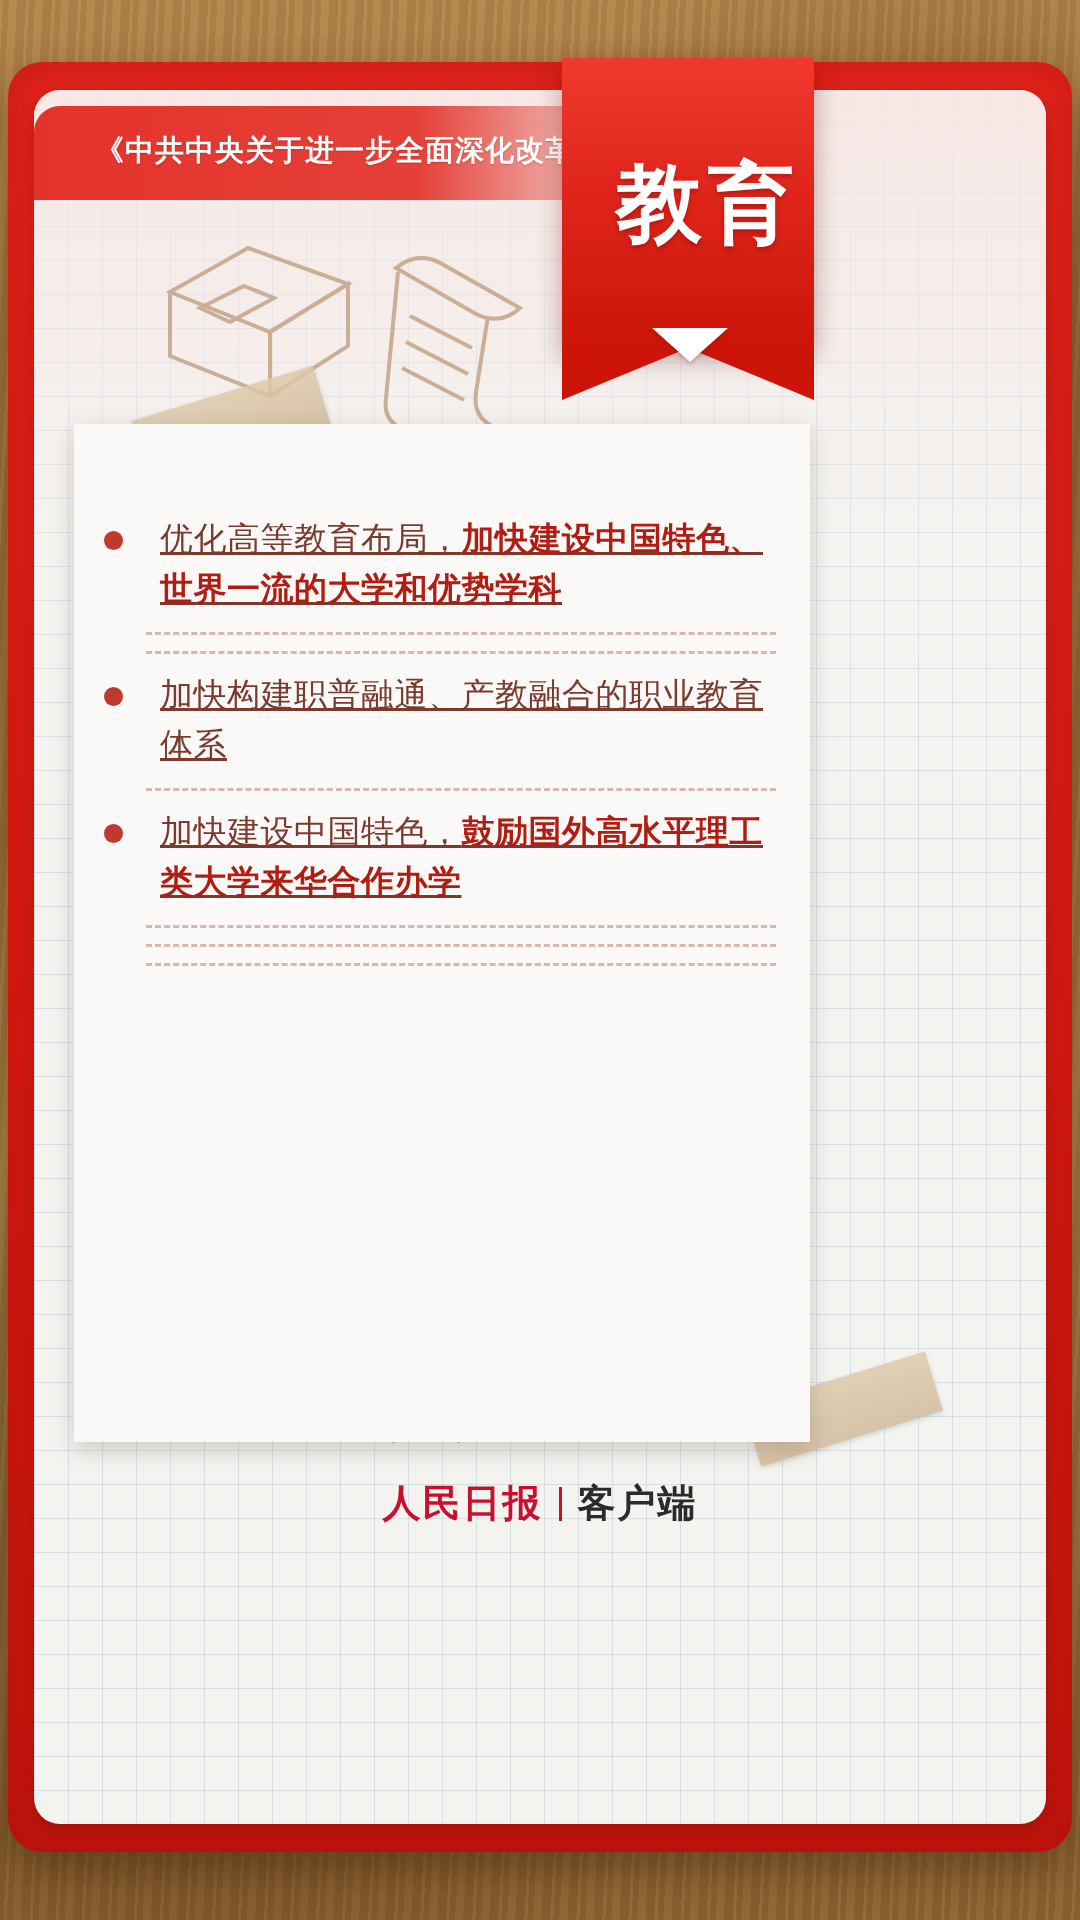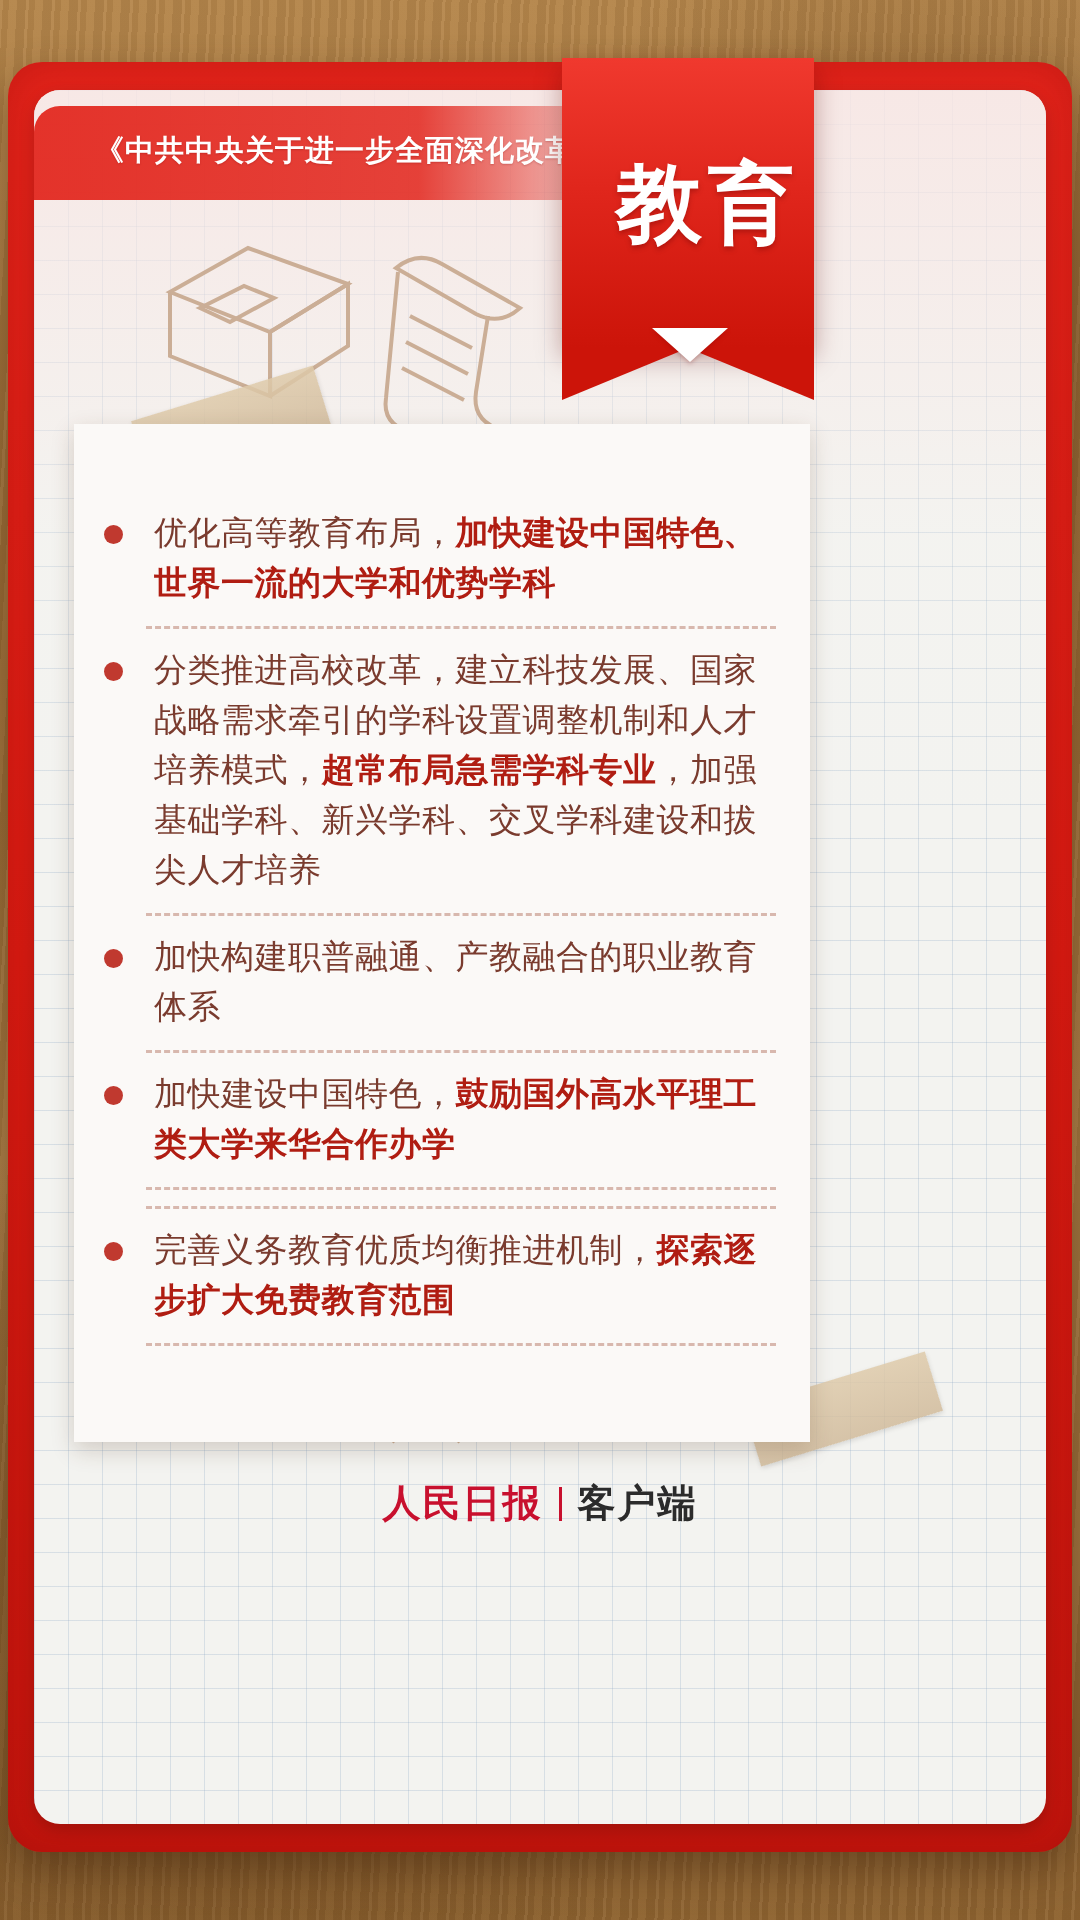--- a/index.html
+++ b/index.html
@@ -207,26 +207,27 @@
   .bullet{
     position:absolute;
     left: 8px;
     top: 17px;
     width: 19px;
     height: 19px;
     border-radius: 50%;
     background: #c0392f;
   }
   .item p{
-    margin:8px;
+    margin:14px;
     font-size: 33px;
     line-height: 50px;
     color: #7a3b2e;
     letter-spacing: 0.5px;
     font-family: "Liberation Serif", serif;
+    text-decoration: underline;
   }
   .item p b{
     color:#b01d12;
     font-weight: bold;
   }
   .divider{
     margin: 14px 0 16px 50px;
     border-top: 3px dashed #d8b8ae;
     width: 630px;
     height:0;
@@ -327,40 +328,32 @@
 <div class="ribbon-arrow"></div>
 
 <div class="card"></div>
 
 <div class="list" id="policy-list">
     <div class="item">
       <span class="bullet"></span>
       <p><span>优化高等教育布局，</span><b>加快建设中国特色、世界一流的大学和优势学科</b></p>
     </div>
     <div class="divider"></div>
-    <div class="item">
-      <span class="bullet"></span>
-      <p><span>分类推进高校改革，建立科技发展、国家战略需求牵引的学科设置调整机制和人才培养模式，</span><b>超常布局急需学科专业</b><span>，加强基础学科、新兴学科、交叉学科建设和拔尖人才培养</span></p>
-    </div>
     <div class="divider"></div>
     <div class="item">
       <span class="bullet"></span>
       <p><span>加快构建职普融通、产教融合的职业教育体系</span></p>
     </div>
     <div class="divider"></div>
     <div class="item">
       <span class="bullet"></span>
       <p><span>加快建设中国特色，</span><b>鼓励国外高水平理工类大学来华合作办学</b></p>
     </div>
     <div class="divider"></div>
     <div class="divider"></div>
-    <div class="item">
-      <span class="bullet"></span>
-      <p><span>完善义务教育优质均衡推进机制，</span><b>探索逐步扩大免费教育范围</b></p>
-    </div>
     <div class="divider"></div>
   </div>
 
 <div class="footer">
   <span class="brand">人民日报</span>
   <span class="sep"></span>
   <span class="client">客户端</span>
 </div>
 
 </body></html>

